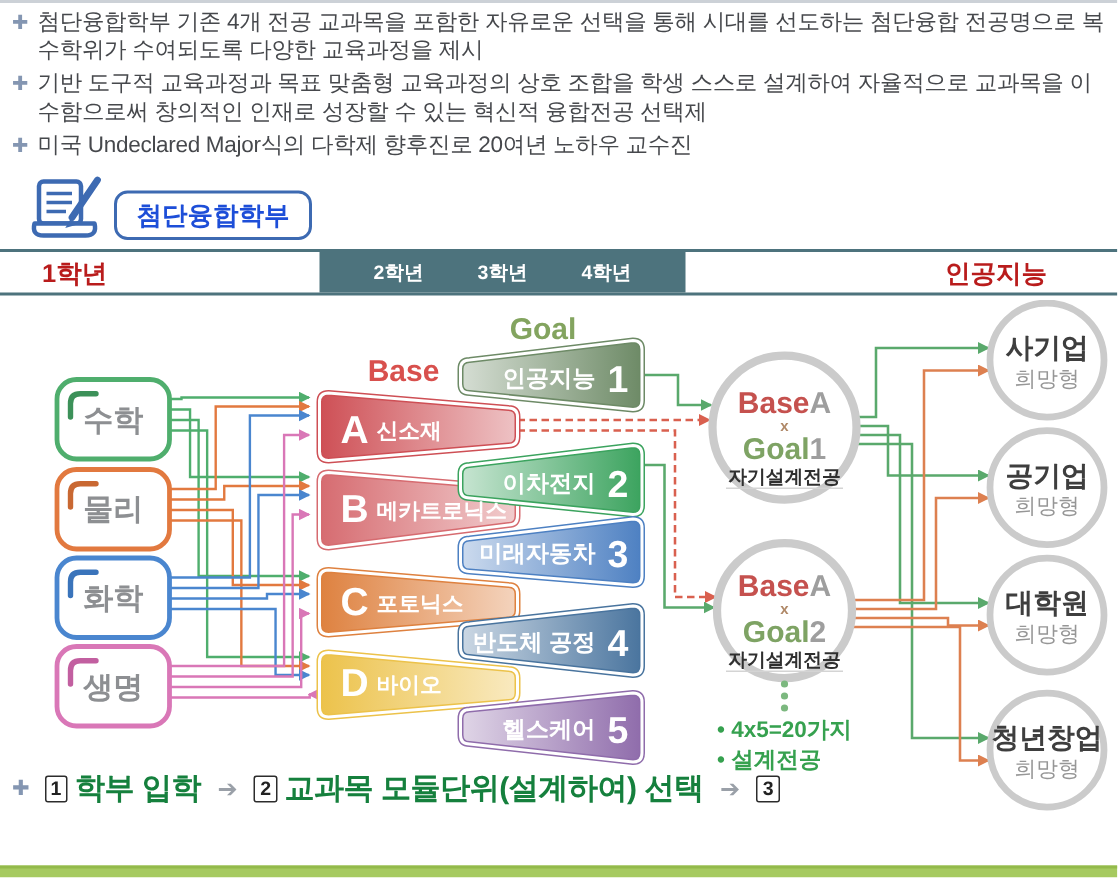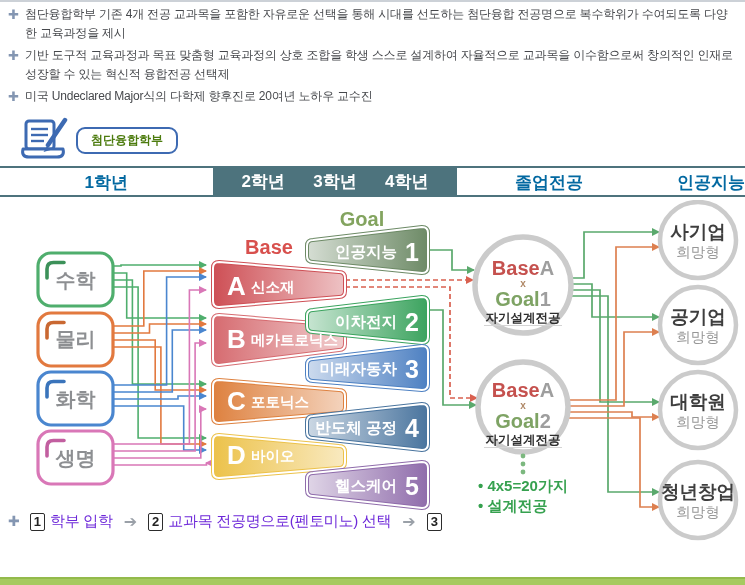--- a/index.html
+++ b/index.html
@@ -3,33 +3,33 @@
 <meta charset="utf-8">
 <style>
   html,body{margin:0;padding:0;background:#fff;}
   .canvas{position:relative;width:745px;height:585px;background:#fff;overflow:hidden;
           font-family:"Liberation Sans","DejaVu Sans",sans-serif;}
   .top-sliver{position:absolute;left:0;top:0;width:745px;height:2px;background:#ccd1d7;}
   
   .intro{position:absolute;left:8px;top:5px;width:730px;}
   .intro-item{display:flex;margin-bottom:3px;}
   .plus{width:17px;flex:0 0 17px;color:#8496b2;font-size:13px;font-weight:bold;line-height:19px;}
-  .intro-text{flex:1;font-size:12px;line-height:19px;color:#46484c;font-weight:500;letter-spacing:-0.2px;}
+  .intro-text{flex:1;font-size:15px;line-height:19px;color:#46484c;font-weight:500;letter-spacing:-0.2px;}
   
   .badge-row{position:absolute;left:20px;top:117px;height:46px;}
   .badge-icon{position:absolute;left:0;top:0;}
-  .badge-pill{position:absolute;left:56px;top:10px;border:2px solid #3d6ab2;color:#4d7c0f;
-              border-radius:9px;padding:3px 13px;font-size:12px;font-weight:bold;background:#fff;white-space:nowrap;}
+  .badge-pill{position:absolute;left:56px;top:10px;border:2px solid #3d6ab2;color:#1d4ed8;
+              border-radius:9px;padding:3px 13px;font-size:17px;font-weight:bold;background:#fff;white-space:nowrap;}
   
   .header{position:absolute;left:0;top:166px;width:745px;height:27px;background:#fff;
           border-top:2.5px solid #4d737d;border-bottom:2.5px solid #4d737d;}
-  .hdr-label{position:absolute;top:3px;font-size:17px;font-weight:bold;color:#0369a1;text-align:right;}
+  .hdr-label{position:absolute;top:3px;font-size:17px;font-weight:bold;color:#b91c1c;text-align:left;}
   .hdr-teal{position:absolute;left:213px;top:0;width:244px;height:27px;background:#4d737d;
             display:flex;align-items:center;justify-content:space-evenly;}
-  .hdr-teal span{color:#fff;font-size:17px;font-weight:bold;}
+  .hdr-teal span{color:#fff;font-size:13px;font-weight:bold;}
   #diagram-svg{position:absolute;left:0;top:200px;}
   svg text{font-family:"Liberation Sans","DejaVu Sans",sans-serif;}
   .subj-text{font-size:20px;font-weight:bold;fill:#8d8f92;text-anchor:middle;}
   .col-label{font-size:20px;font-weight:bold;text-anchor:middle;}
   .base-letter{font-size:26px;font-weight:bold;fill:#fff;}
   .base-label{font-size:14.5px;font-weight:bold;fill:#fff;}
   .goal-label{font-size:15.5px;font-weight:bold;fill:#fff;text-anchor:end;}
   .goal-num{font-size:25px;font-weight:bold;fill:#fff;text-anchor:middle;}
   .ring-big{fill:#fff;stroke:#cbcbcb;stroke-width:5.5px;}
   .ring-out{fill:#fff;stroke:#cbcbcb;stroke-width:4.5px;}
@@ -37,21 +37,21 @@
   .major-x{font-size:10px;font-weight:bold;fill:#b08968;text-anchor:middle;}
   .major-sub{font-size:12.5px;font-weight:bold;fill:#2f2f2f;text-anchor:middle;}
   .note-text{font-size:15px;font-weight:bold;fill:#36a14f;}
   .out-title{font-size:18.5px;font-weight:bold;fill:#3e3e3e;text-anchor:middle;}
   .out-sub{font-size:14.5px;fill:#969696;text-anchor:middle;}
   
   .process{position:absolute;left:8px;top:512px;display:flex;align-items:center;white-space:nowrap;}
   .process .plus{flex:0 0 auto;width:auto;margin-right:10px;font-size:14px;}
   .numbox{display:inline-block;border:1.7px solid #2c2c2c;border-radius:2px;padding:0 3px;
           font-size:13px;font-weight:bold;line-height:16px;color:#222;background:#fff;margin-right:5px;}
-  .step-label{font-size:15px;font-weight:normal;color:#6d28d9;letter-spacing:-0.3px;}
+  .step-label{font-size:20px;font-weight:bold;color:#15803d;letter-spacing:-0.3px;}
   .proc-arrow{color:#9aa0a8;font-size:16px;font-weight:bold;margin:0 11px;}
   .green-bar{position:absolute;left:0;top:577px;width:745px;height:8px;background:#a6ca60;border-top:2px solid #93ba4b;}
 </style>
 </head>
 <body>
 
 <div class="canvas">
   <div class="top-sliver"></div>
 
   <div class="intro">
@@ -82,21 +82,20 @@
     <span class="badge-pill">첨단융합학부</span>
   </div>
 
   <div class="header">
     <span class="hdr-label" style="left:28px;width:100px;">1학년</span>
     <div class="hdr-teal">
       <span>2학년</span>
       <span>3학년</span>
       <span>4학년</span>
     </div>
-    <span class="hdr-label" style="left:463px;width:120px;">졸업전공</span>
     <span class="hdr-label" style="left:630px;width:115px;">인공지능</span>
   </div>
 
   <svg id="diagram-svg" width="745" height="377" viewBox="0 0 745 377">
     <defs id="svg-defs">
         <marker id="mk-s0" viewBox="0 0 8 8" refX="7" refY="4" markerWidth="8" markerHeight="8" markerUnits="userSpaceOnUse" orient="auto">
           <path d="M0 0 L8 4 L0 8 Z" fill="#4fae6d"></path>
         </marker>
         <marker id="mk-s1" viewBox="0 0 8 8" refX="7" refY="4" markerWidth="8" markerHeight="8" markerUnits="userSpaceOnUse" orient="auto">
           <path d="M0 0 L8 4 L0 8 Z" fill="#e2793f"></path>
@@ -273,19 +272,19 @@
     <text class="out-title" x="698" y="298">청년창업</text>
     <text class="out-sub" x="698" y="317">희망형</text>
   </svg>
 
   <div class="process">
     <span class="plus">✚</span>
     <span class="numbox">1</span>
     <span class="step-label">학부 입학</span>
     <span class="proc-arrow">➔</span>
     <span class="numbox">2</span>
-    <span class="step-label">교과목 전공명으로(펜토미노) 선택</span>
+    <span class="step-label">교과목 모듈단위(설계하여) 선택</span>
     <span class="proc-arrow">➔</span>
     <span class="numbox">3</span>
   </div>
 
   <div class="green-bar"></div>
 </div>
 
 </body></html>

